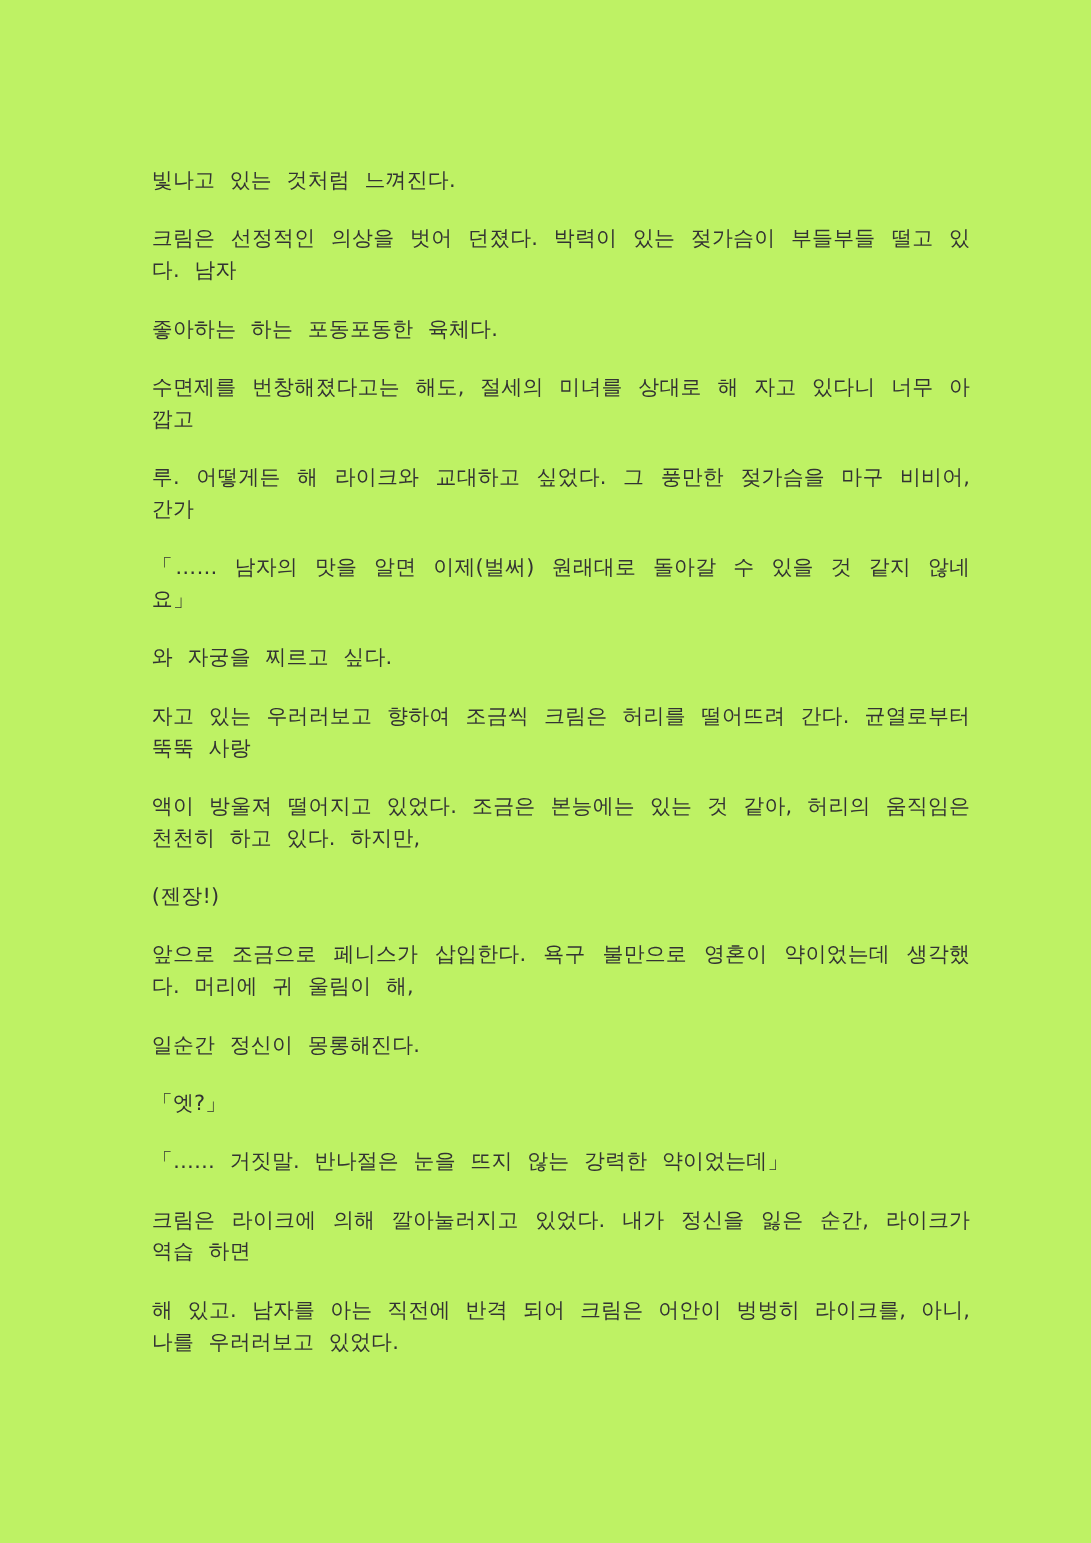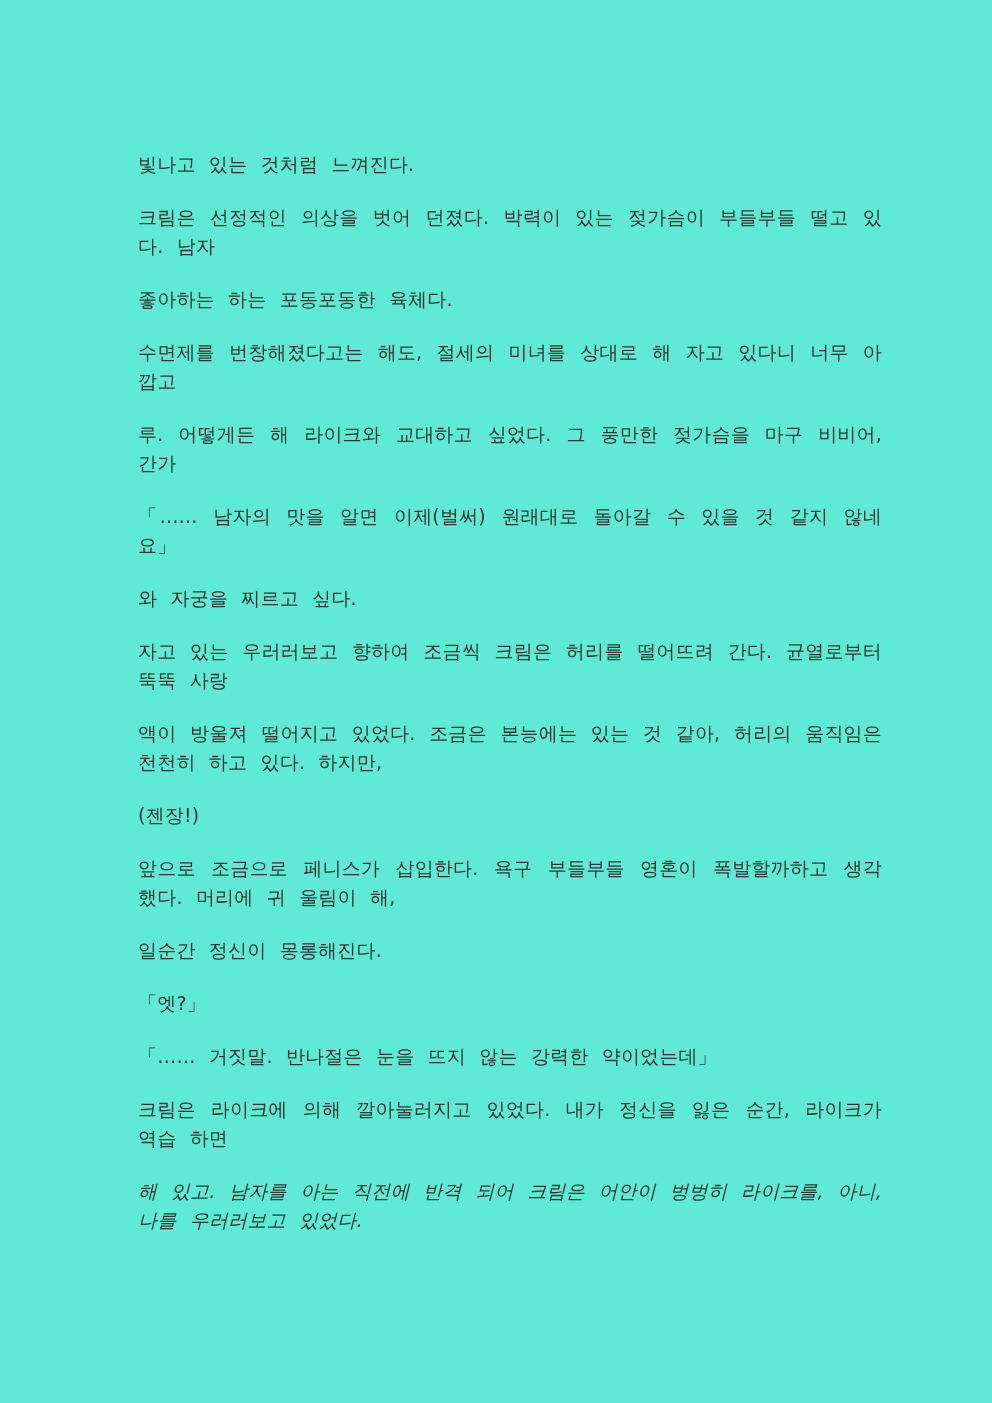--- a/index.html
+++ b/index.html
@@ -10,52 +10,51 @@
   body {
     width: 992px;
     height: 1403px;
     overflow: hidden;
     font-family: "DejaVu Sans", sans-serif;
   }
   .page {
     box-sizing: border-box;
     width: 992px;
     height: 1403px;
-    background: #5eead4;
+    background: #bef264;
     padding: 150px 110px 60px 138px;
     color: #333333;
   }
   .para {
     margin: 0 0 24px 0;
     font-size: 19px;
     line-height: 29px;
     text-align: justify;
     word-spacing: 7px;
     letter-spacing: 0.2px;
     color: #333333;
     text-rendering: optimizeLegibility;
   }
   .para:last-child {
     margin-bottom: 0;
-    font-style: italic;
   }
 </style>
 </head>
 <body>
 
 <div class="page">
   <p class="para">빛나고 있는 것처럼 느껴진다.</p>
   <p class="para">크림은 선정적인 의상을 벗어 던졌다. 박력이 있는 젖가슴이 부들부들 떨고 있다. 남자</p>
   <p class="para">좋아하는 하는 포동포동한 육체다.</p>
   <p class="para">수면제를 번창해졌다고는 해도, 절세의 미녀를 상대로 해 자고 있다니 너무 아깝고</p>
   <p class="para">루. 어떻게든 해 라이크와 교대하고 싶었다. 그 풍만한 젖가슴을 마구 비비어, 간가</p>
   <p class="para">「…… 남자의 맛을 알면 이제(벌써) 원래대로 돌아갈 수 있을 것 같지 않네요」</p>
   <p class="para">와 자궁을 찌르고 싶다.</p>
   <p class="para">자고 있는 우러러보고 향하여 조금씩 크림은 허리를 떨어뜨려 간다. 균열로부터 뚝뚝 사랑</p>
   <p class="para">액이 방울져 떨어지고 있었다. 조금은 본능에는 있는 것 같아, 허리의 움직임은 천천히 하고 있다. 하지만,</p>
   <p class="para">(젠장!)</p>
-  <p class="para">앞으로 조금으로 페니스가 삽입한다. 욕구 부들부들 영혼이 폭발할까하고 생각했다. 머리에 귀 울림이 해,</p>
+  <p class="para">앞으로 조금으로 페니스가 삽입한다. 욕구 불만으로 영혼이 약이었는데 생각했다. 머리에 귀 울림이 해,</p>
   <p class="para">일순간 정신이 몽롱해진다.</p>
   <p class="para">「엣?」</p>
   <p class="para">「…… 거짓말. 반나절은 눈을 뜨지 않는 강력한 약이었는데」</p>
   <p class="para">크림은 라이크에 의해 깔아눌러지고 있었다. 내가 정신을 잃은 순간, 라이크가 역습 하면</p>
   <p class="para">해 있고. 남자를 아는 직전에 반격 되어 크림은 어안이 벙벙히 라이크를, 아니, 나를 우러러보고 있었다.</p>
 </div>
 
 </body></html>

